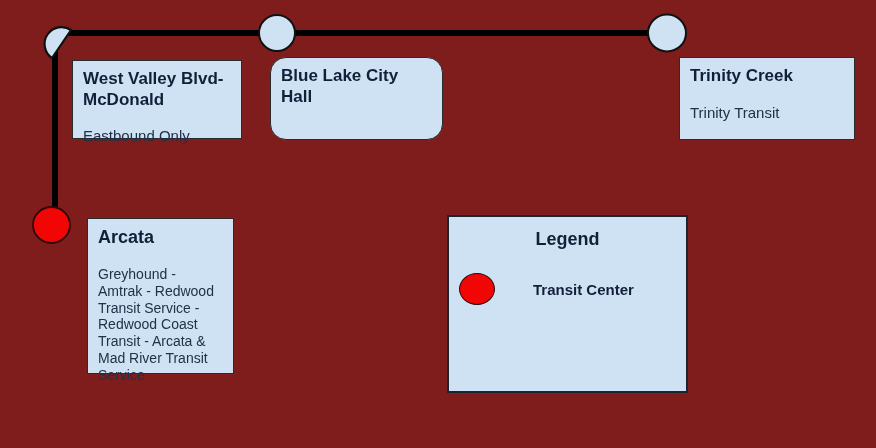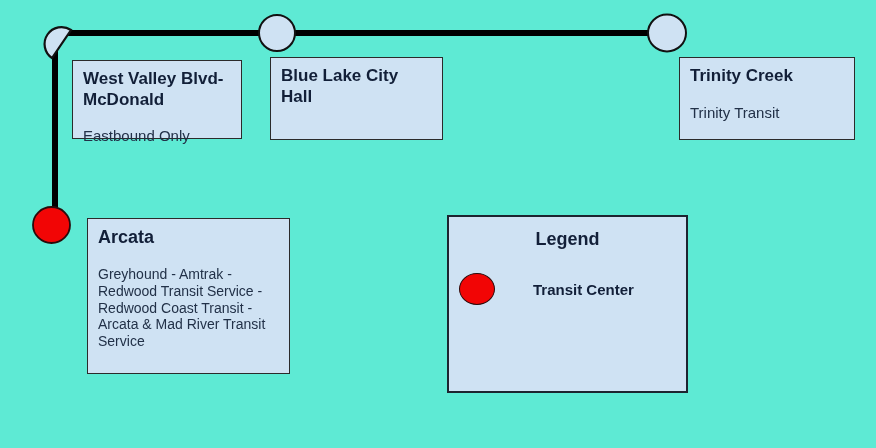--- a/index.html
+++ b/index.html
@@ -5,21 +5,21 @@
   html, body {
     margin: 0;
     padding: 0;
     background: #ffffff;
     font-family: "Liberation Sans", sans-serif;
   }
   .canvas {
     position: relative;
     width: 876px;
     height: 448px;
-    background: #5eead4;
+    background: #7f1d1d;
     overflow: hidden;
   }
   .route-svg {
     position: absolute;
     left: 0;
     top: 0;
     z-index: 1;
   }
   .label-box {
     position: absolute;
@@ -36,23 +36,23 @@
     line-height: 1.22;
     color: #121f38;
   }
   .box-sub {
     font-size: 15px;
     line-height: 1.2;
     color: #223148;
     margin-top: 17px;
   }
   .box-west-valley { left: 72px;  top: 60px;  width: 170px; height: 79px; }
-  .box-blue-lake   { left: 270px; top: 57px;  width: 173px; height: 83px; }
+  .box-blue-lake   { left: 270px; top: 57px;  width: 173px; height: 83px; border-radius: 16px; }
   .box-willow      { left: 679px; top: 57px;  width: 176px; height: 83px; }
-  .box-arcata      { left: 87px;  top: 218px; width: 203px; height: 156px; }
+  .box-arcata      { left: 87px;  top: 218px; width: 147px; height: 156px; }
   .box-arcata .box-title { font-size: 18px; }
   .box-arcata .box-sub   { font-size: 14px; line-height: 1.2; }
 
   .legend {
     position: absolute;
     left: 447px;
     top: 215px;
     width: 241px;
     height: 178px;
     background: #cfe2f3;

